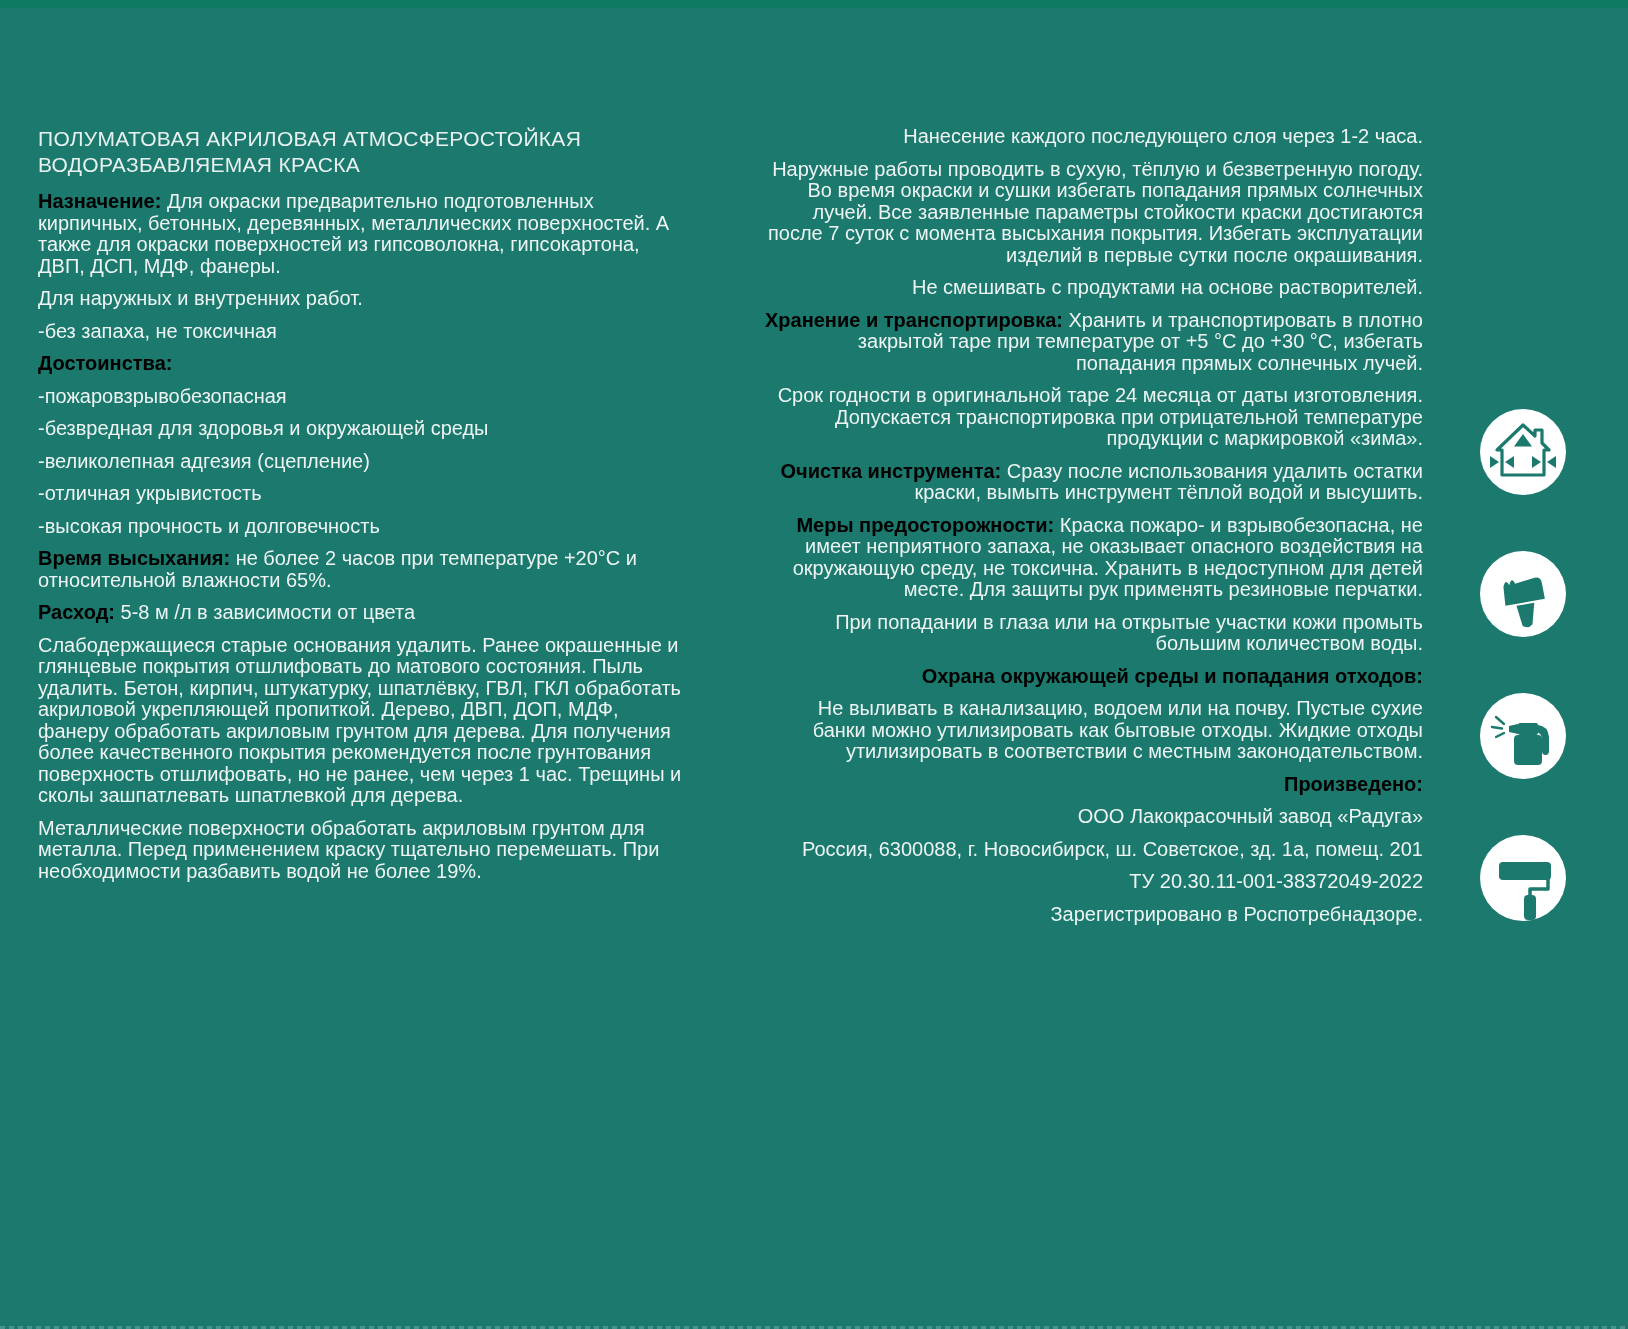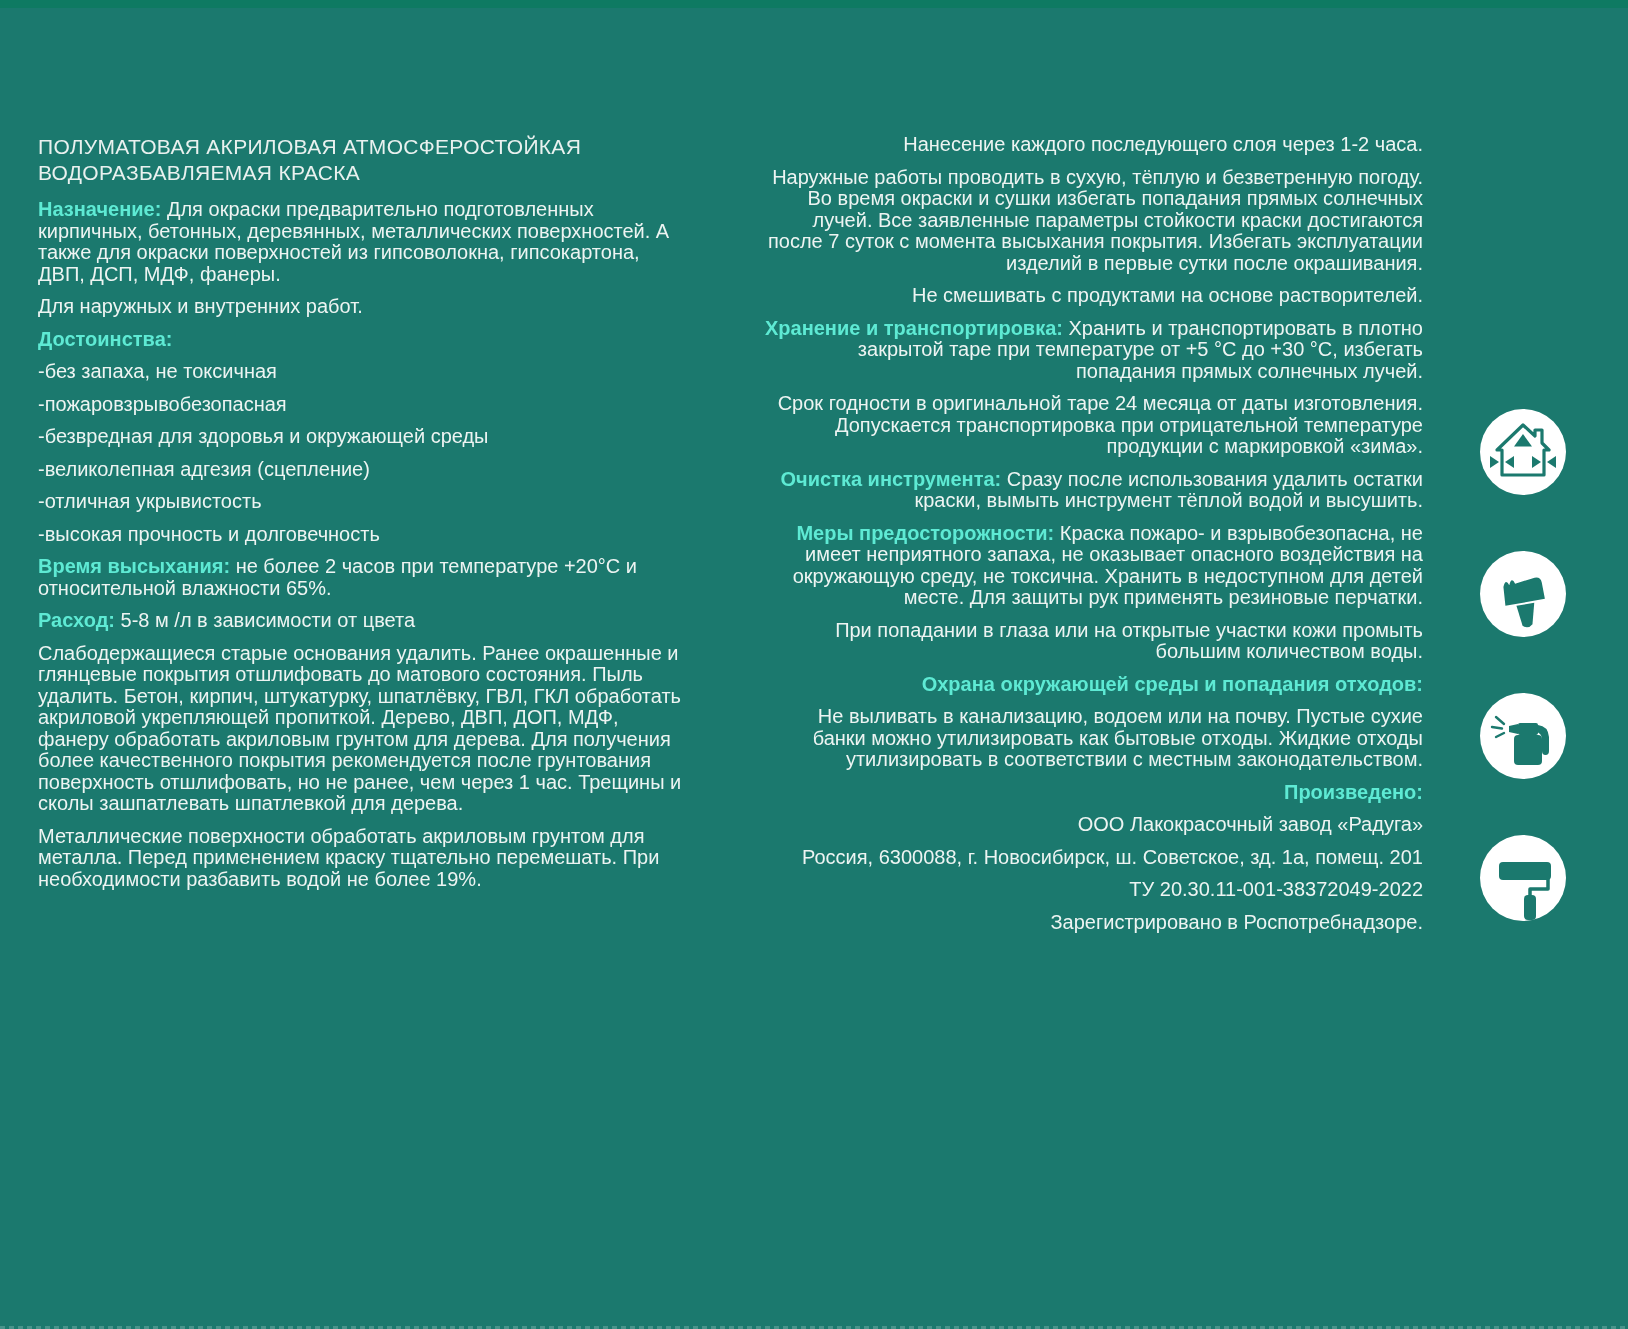--- a/index.html
+++ b/index.html
@@ -13,48 +13,48 @@
     -webkit-font-smoothing:antialiased;
   }
   .top-strip {
     position:absolute; top:0; left:0; right:0; height:8px;
     background:#0e7a62;
   }
   .bottom-strip {
     position:absolute; bottom:0; left:0; right:0; height:3px;
     background:repeating-linear-gradient(90deg, rgba(255,255,255,.20) 0 5px, rgba(255,255,255,0) 5px 9px);
   }
-  .col { position:absolute; top:126px; font-size:20px; line-height:21.5px;margin-top:8px; }
+  .col { position:absolute; top:126px; font-size:20px; line-height:21.5px; }
   .col-left  { left:38px;  width:652px; }
   .col-right { left:763px; width:660px;text-align:right; }
   .title {
     font-size:21px; line-height:26px; letter-spacing:.3px;
     margin:0 0 13px 0; font-weight:400; color:#e9f1ef;
   }
   .para { margin:0 0 11px 0; }
-  .para b { color:#5eead4; font-weight:700; }
+  .para b { color:#000000; font-weight:700; }
   .icons {
     position:absolute; left:1480px; top:409px;
     display:flex; flex-direction:column; gap:56px;
   }
   .icon { width:86px; height:86px; display:block; }
 </style>
 </head>
 <body>
 
 <div class="page">
   <div class="top-strip"></div>
 
   <div class="col col-left">
     <p class="title">ПОЛУМАТОВАЯ АКРИЛОВАЯ АТМОСФЕРОСТОЙКАЯ ВОДОРАЗБАВЛЯЕМАЯ КРАСКА</p>
     <div>
         <p class="para"><b>Назначение: </b>Для окраски предварительно подготовленных кирпичных, бетонных, деревянных, металлических поверхностей. А также для окраски поверхностей из гипсоволокна, гипсокартона, ДВП, ДСП, МДФ, фанеры.</p>
         <p class="para">Для наружных и внутренних работ.</p>
+        <p class="para">-без запаха, не токсичная</p>
         <p class="para"><b>Достоинства:</b></p>
-        <p class="para">-без запаха, не токсичная</p>
         <p class="para">-пожаровзрывобезопасная</p>
         <p class="para">-безвредная для здоровья и окружающей среды</p>
         <p class="para">-великолепная адгезия (сцепление)</p>
         <p class="para">-отличная укрывистость</p>
         <p class="para">-высокая прочность и долговечность</p>
         <p class="para"><b>Время высыхания: </b>не более 2 часов при температуре +20°C и относительной влажности 65%.</p>
         <p class="para"><b>Расход: </b>5-8 м /л в зависимости от цвета</p>
         <p class="para">Слабодержащиеся старые основания удалить. Ранее окрашенные и глянцевые покрытия отшлифовать до матового состояния. Пыль удалить. Бетон, кирпич, штукатурку, шпатлёвку, ГВЛ, ГКЛ обработать акриловой укрепляющей пропиткой. Дерево, ДВП, ДОП, МДФ, фанеру обработать акриловым грунтом для дерева. Для получения более качественного покрытия рекомендуется после грунтования поверхность отшлифовать, но не ранее, чем через 1 час. Трещины и сколы зашпатлевать шпатлевкой для дерева.</p>
         <p class="para">Металлические поверхности обработать акриловым грунтом для металла. Перед применением краску тщательно перемешать. При необходимости разбавить водой не более 19%.</p>
       </div>

